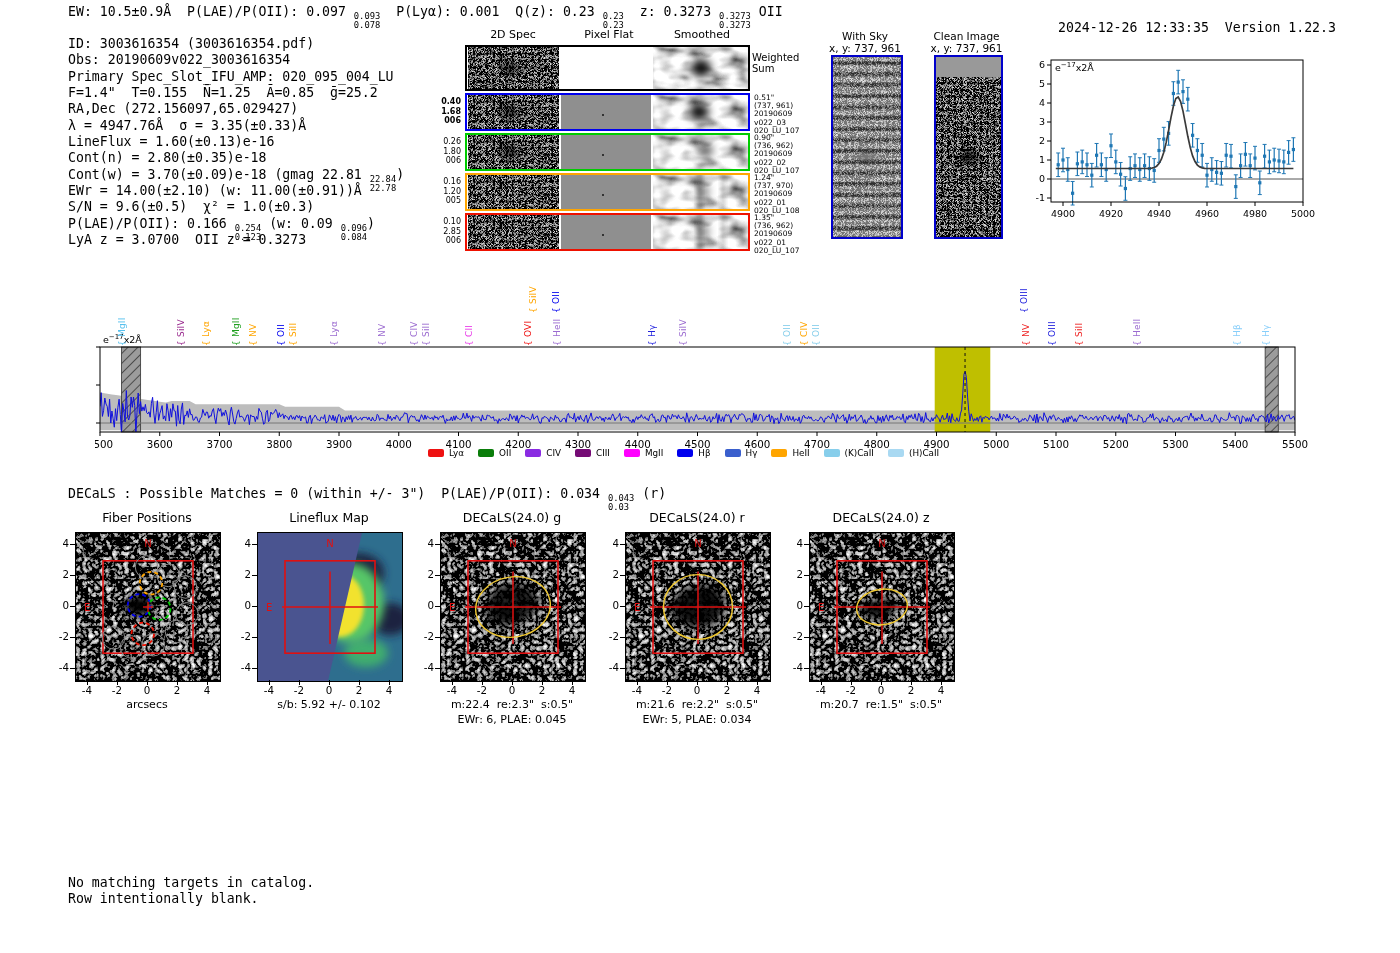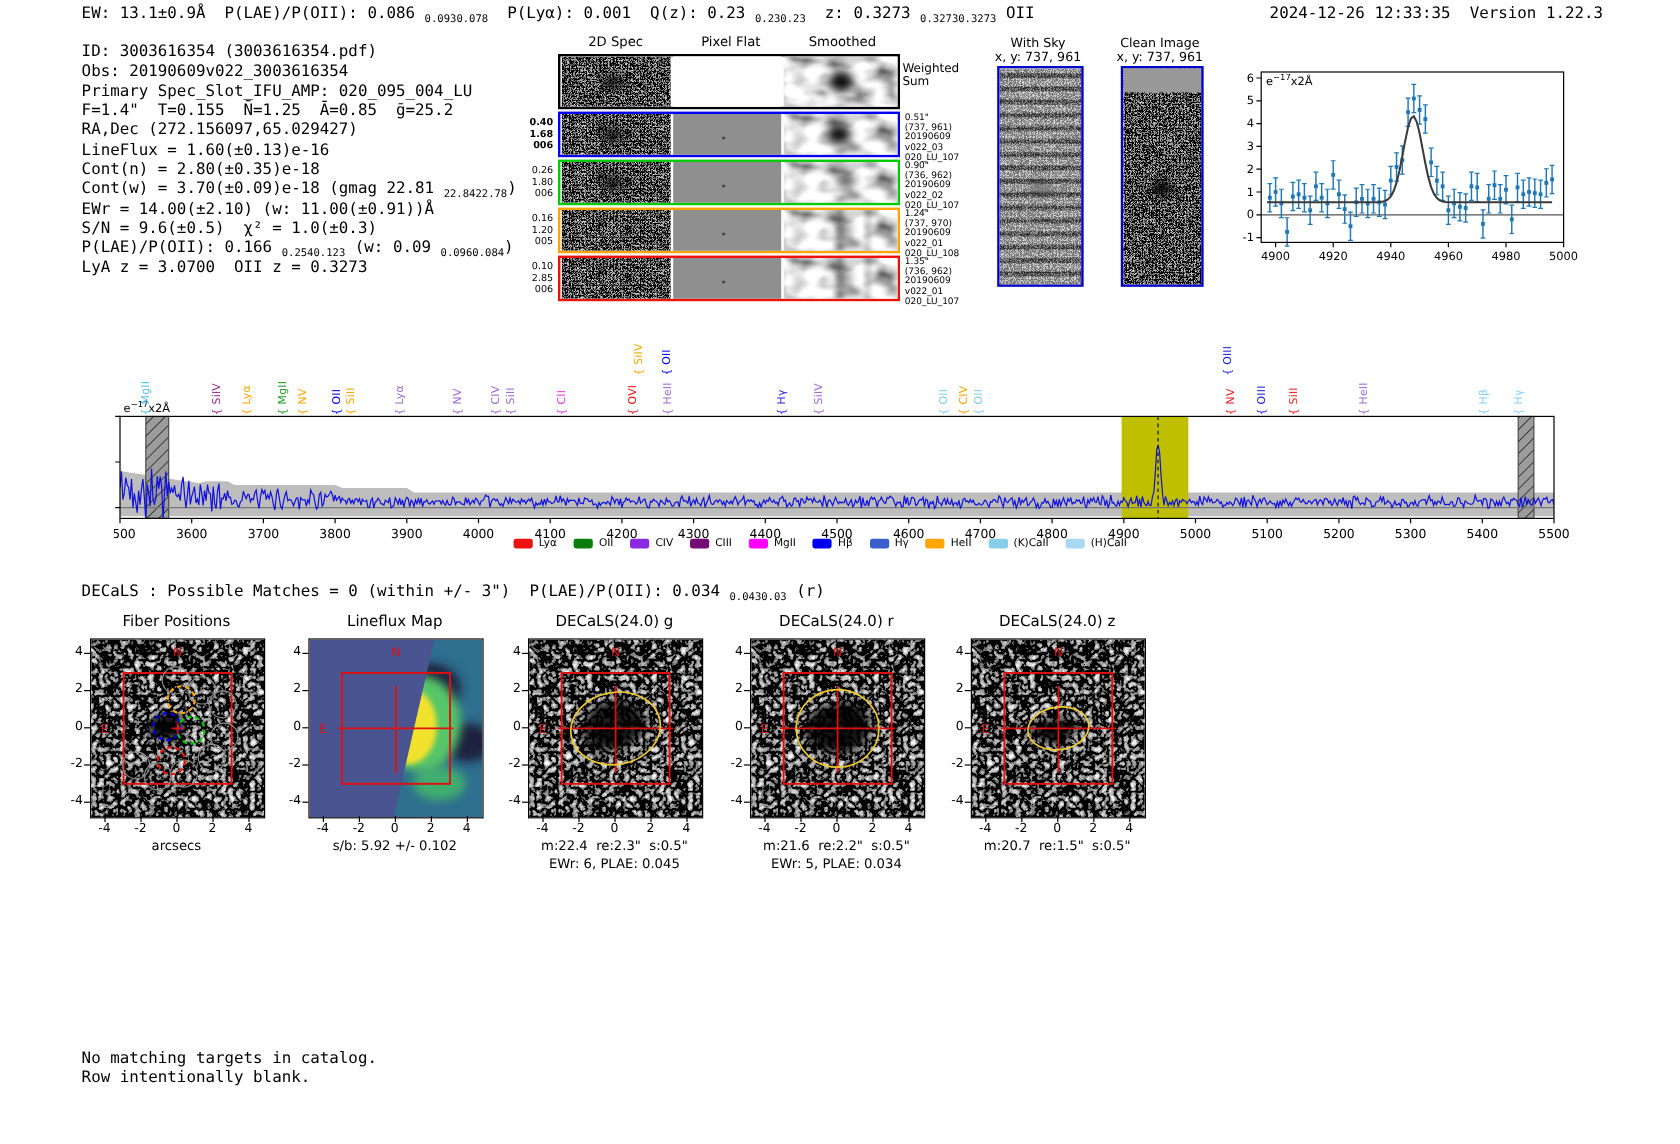--- a/index.html
+++ b/index.html
@@ -1,20 +1,20 @@
 <!DOCTYPE html>
 <html><head>
 <meta charset="utf-8">
 <style>
   html,body{margin:0;padding:0;background:#fff;}
   body{width:1400px;height:953px;position:relative;overflow:hidden;
        font-family:"DejaVu Sans",sans-serif;color:#000;}
   .abs{position:absolute;}
   .mono{font-family:"DejaVu Sans Mono",monospace;font-size:13.2px;white-space:pre;}
-  .frac{display:inline-flex;flex-direction:row;font-size:8.8px;line-height:1.02;
+  .frac{display:inline-flex;flex-direction:column;font-size:8.8px;line-height:1.02;
         vertical-align:-3px;text-align:left;}
   .ctitle{font-size:11px;text-align:center;}
   .tiny{font-size:7.5px;line-height:8.2px;}
   .rowlab{font-size:8px;line-height:9.5px;text-align:right;}
   .ticklab{font-size:10.3px;}
   .lbl{position:absolute;transform:rotate(-90deg);transform-origin:0 0;
        font-size:9px;white-space:pre;letter-spacing:.2px;}
   .legend{display:flex;align-items:center;gap:14px;font-size:8.8px;}
   .legend .it{display:flex;align-items:center;gap:5px;}
   .legend .sw{width:16px;height:8px;border-radius:2px;display:inline-block;}
@@ -64,29 +64,30 @@
     <filter id="fB2" x="-60%" y="-60%" width="220%" height="220%">
       <feGaussianBlur stdDeviation="2"></feGaussianBlur>
     </filter>
     <pattern id="hatch" width="7" height="7" patternUnits="userSpaceOnUse" patternTransform="rotate(45)">
       <rect width="7" height="7" fill="#9c9c9c"></rect>
       <line x1="0" y1="0" x2="0" y2="7" stroke="#2a2a2a" stroke-width="1.4"></line>
     </pattern>
   </defs>
 </svg>
 
-<div class="abs mono" id="hdrLeft" style="left:68px;top:4px;"><span>EW: 13.1±0.9Å  P(LAE)/P(OII): 0.086 </span><span class="frac"><span>0.093</span><span>0.078</span></span><span>  P(Lyα): 0.001  Q(z): 0.23 </span><span class="frac"><span>0.23</span><span>0.23</span></span><span>  z: 0.3273 </span><span class="frac"><span>0.3273</span><span>0.3273</span></span><span> OII</span></div>
-<div class="abs mono" style="left:1058px;top:4px;"><span>2024-12-26 12:33:35</span>  <span>Version 1.22.3</span></div>
+<div class="abs mono" id="hdrLeft" style="left:68px;top:4px;"><span>EW: 10.5±0.9Å  P(LAE)/P(OII): 0.097 </span><span class="frac"><span>0.093</span><span>0.078</span></span><span>  P(Lyα): 0.001  Q(z): 0.23 </span><span class="frac"><span>0.23</span><span>0.23</span></span><span>  z: 0.3273 </span><span class="frac"><span>0.3273</span><span>0.3273</span></span><span> OII</span></div>
+<div class="abs mono" style="left:1058px;top:20px;"><span>2024-12-26 12:33:35</span>  <span>Version 1.22.3</span></div>
 
 <div class="abs" id="infoBlock" style="left:68px;top:36px;">
     <div class="mono" style="height: 16.35px;"><span>ID: 3003616354 (3003616354.pdf)</span></div>
     <div class="mono" style="height: 16.35px;"><span>Obs: 20190609v022_3003616354</span></div>
     <div class="mono" style="height: 16.35px;"><span>Primary Spec_Slot_IFU_AMP: 020_095_004_LU</span></div>
     <div class="mono" style="height: 16.35px;"><span>F=1.4"  T=0.155  N̄=1.25  Ā=0.85  ḡ=25.2</span></div>
     <div class="mono" style="height: 16.35px;"><span>RA,Dec (272.156097,65.029427)</span></div>
+    <div class="mono" style="height: 16.35px;"><span>λ = 4947.76Å  σ = 3.35(±0.33)Å</span></div>
     <div class="mono" style="height: 16.35px;"><span>LineFlux = 1.60(±0.13)e-16</span></div>
     <div class="mono" style="height: 16.35px;"><span>Cont(n) = 2.80(±0.35)e-18</span></div>
     <div class="mono" style="height: 16.35px;"><span>Cont(w) = 3.70(±0.09)e-18 (gmag 22.81 </span><span class="frac"><span>22.84</span><span>22.78</span></span><span>)</span></div>
     <div class="mono" style="height: 16.35px;"><span>EWr = 14.00(±2.10) (w: 11.00(±0.91))Å</span></div>
     <div class="mono" style="height: 16.35px;"><span>S/N = 9.6(±0.5)  χ² = 1.0(±0.3)</span></div>
     <div class="mono" style="height: 16.35px;"><span>P(LAE)/P(OII): 0.166 </span><span class="frac"><span>0.254</span><span>0.123</span></span><span> (w: 0.09 </span><span class="frac"><span>0.096</span><span>0.084</span></span><span>)</span></div>
     <div class="mono" style="height: 16.35px;"><span>LyA z = 3.0700  OII z = 0.3273</span></div>
   </div>
 
 <div class="abs" id="spec2d">

